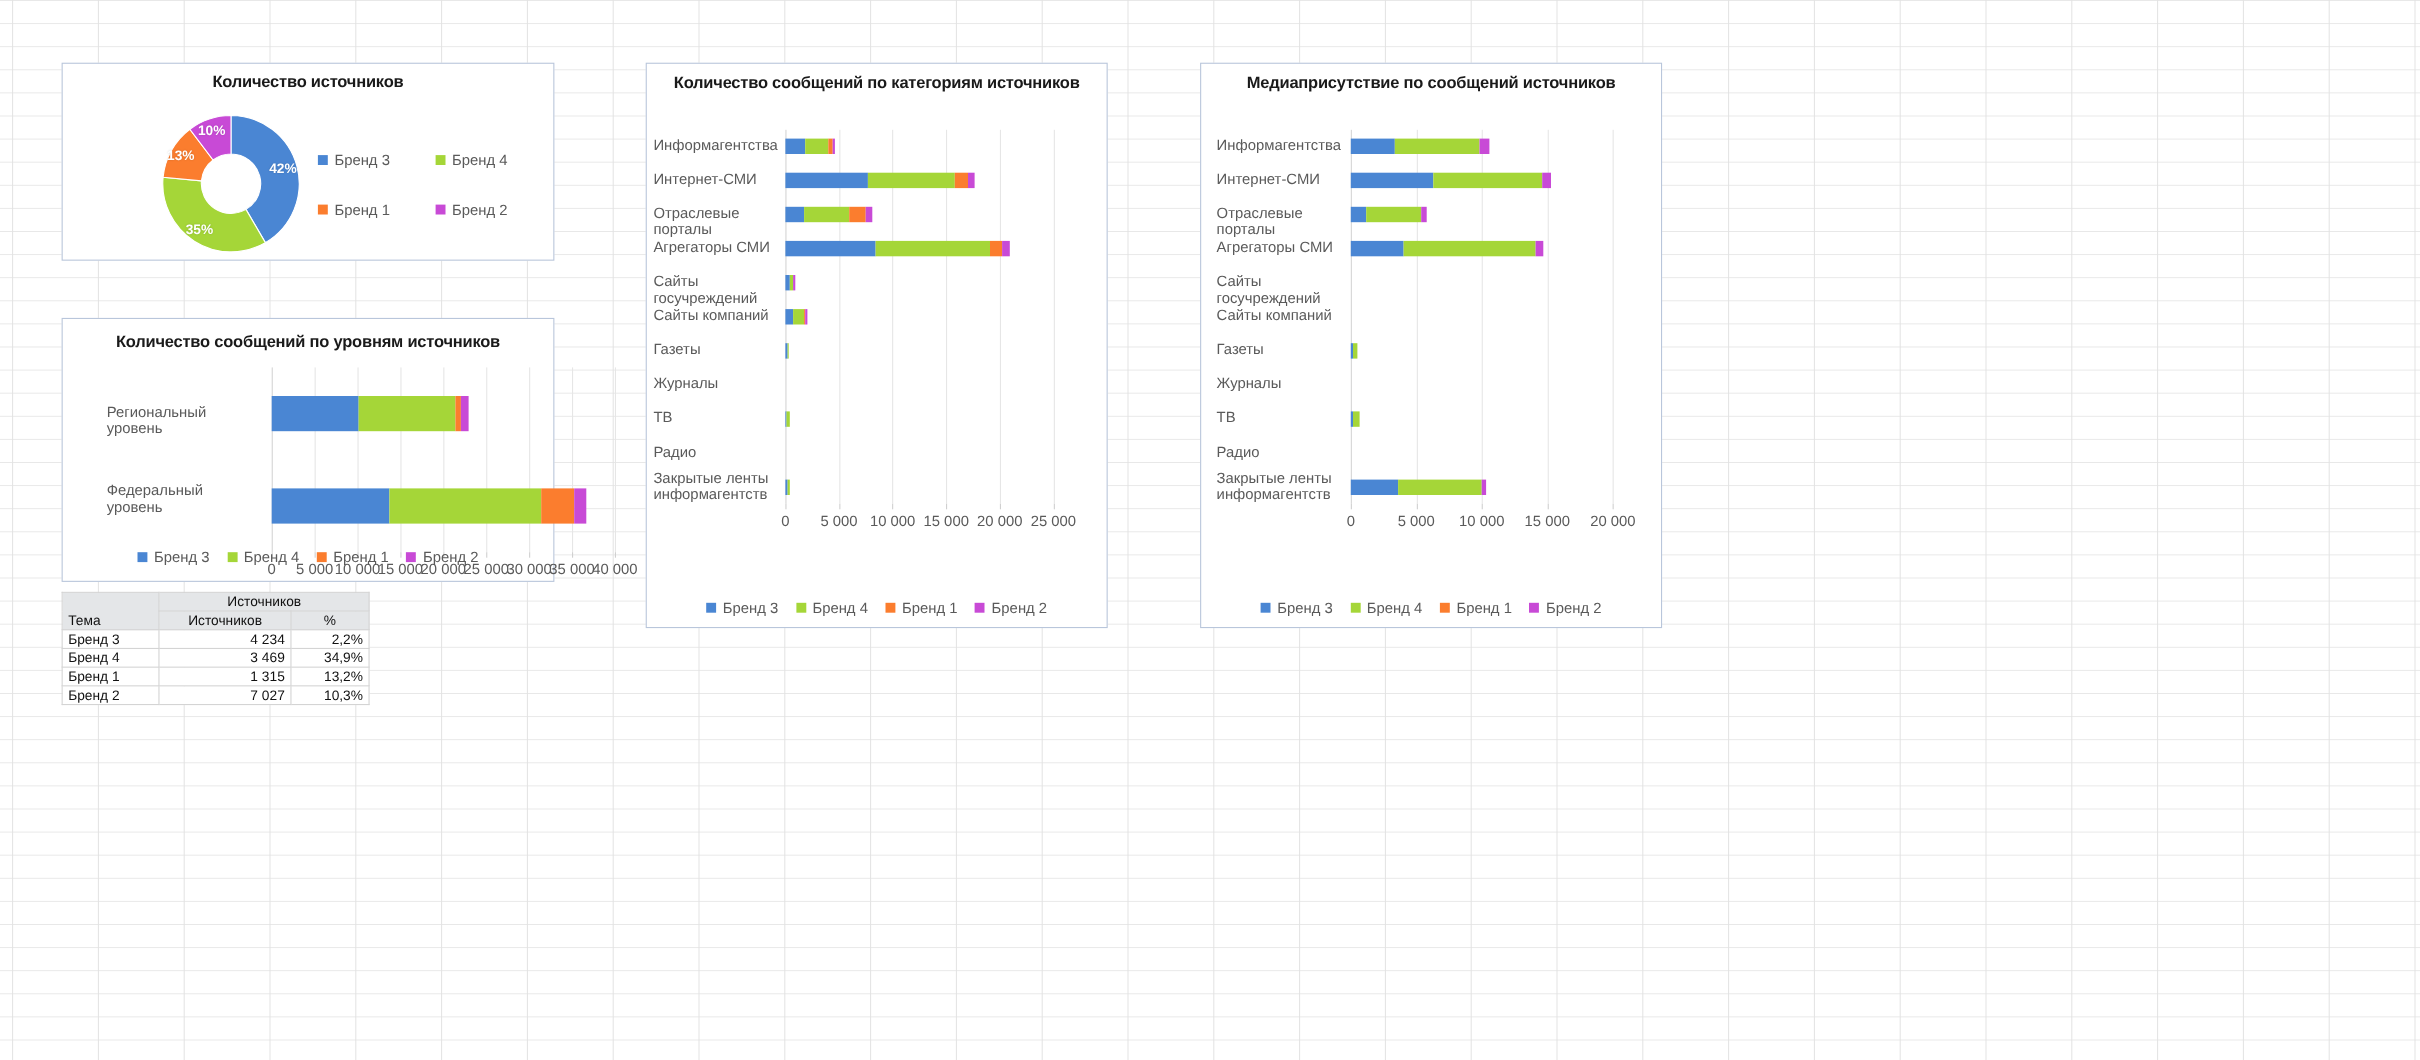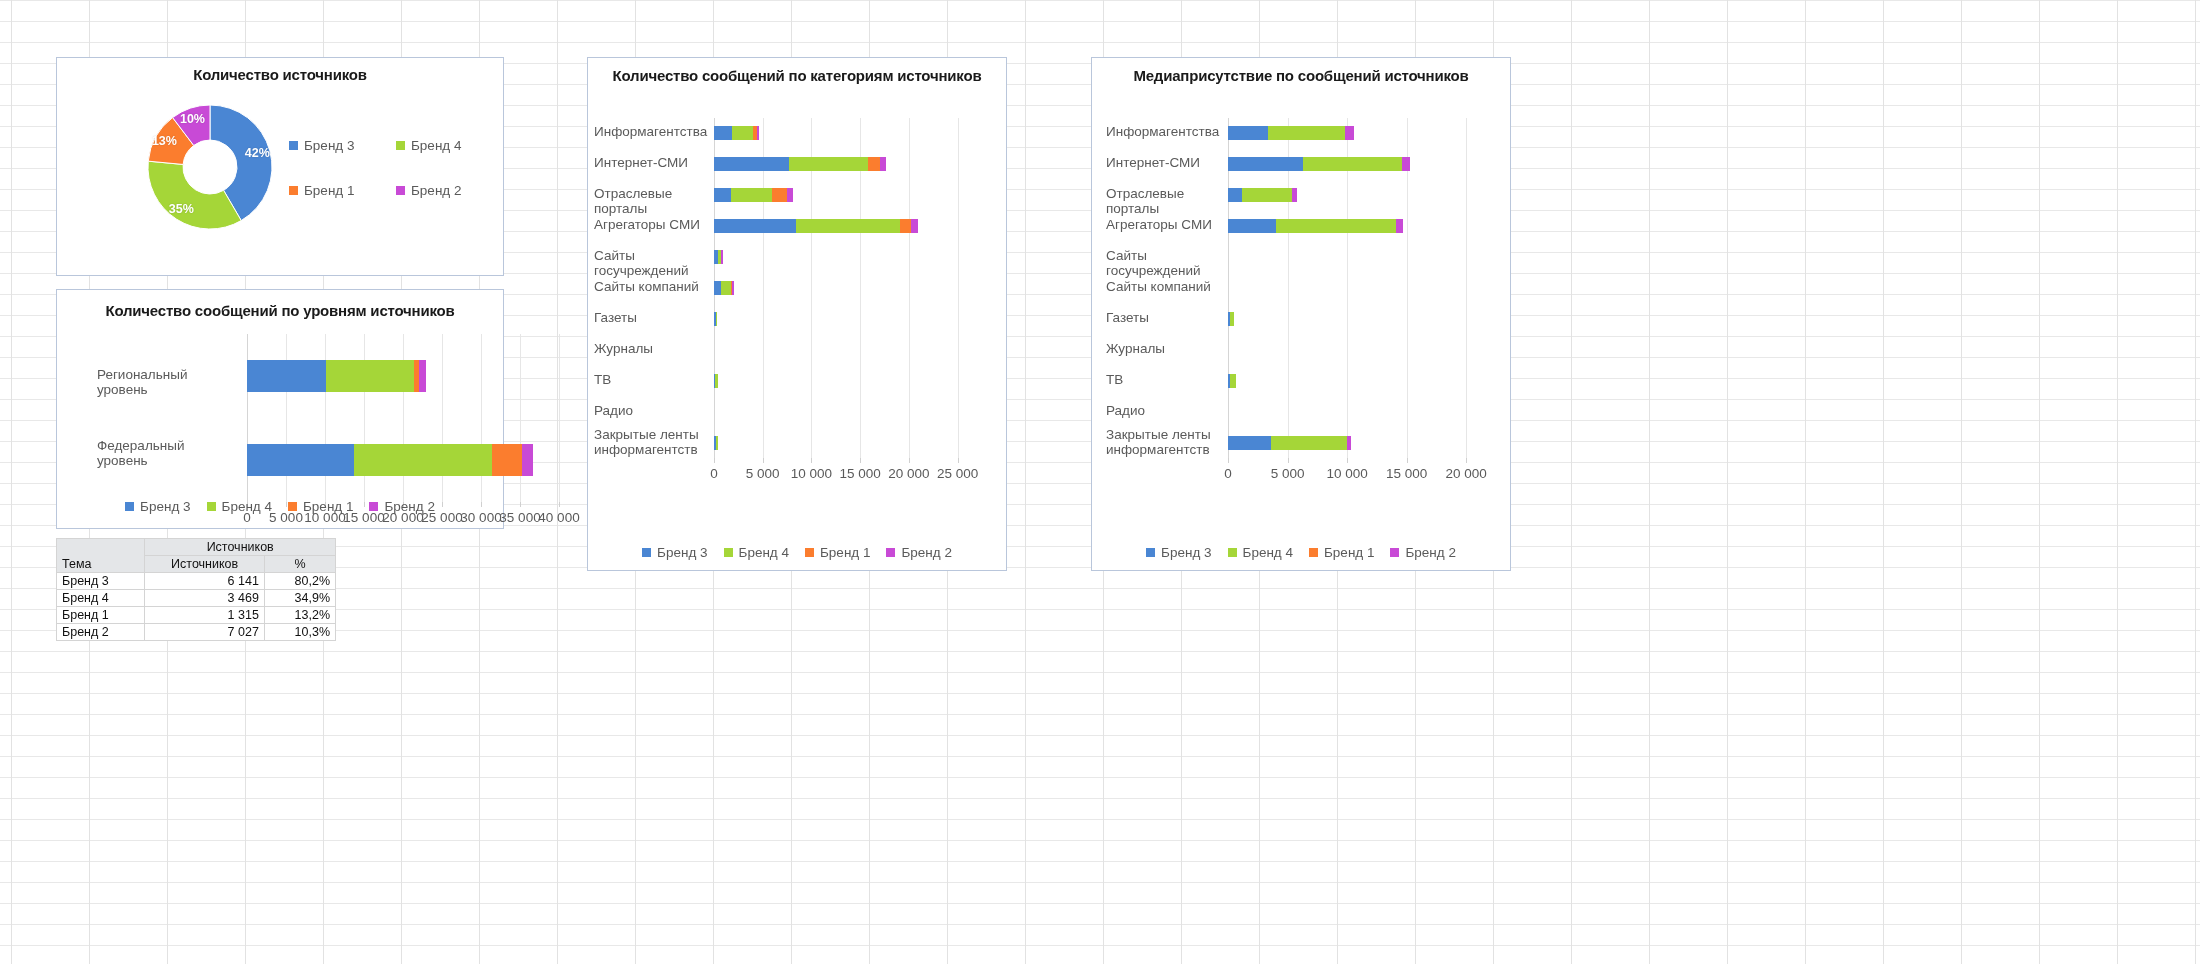--- a/index.html
+++ b/index.html
@@ -40,21 +40,21 @@
     display:flex;
     justify-content:center;
     align-items:center;
     gap:22px;
   }
   .legend-item { display:flex; align-items:center; gap:6px; }
   .legend-swatch { width:9px; height:9px; display:inline-block; }
   .legend-text { font-size:13.5px; color:#5a5a5a; white-space:nowrap; }
 
   
-  #donut-panel { left:56px; top:57px; width:448px; height:219px; }
+  #donut-panel { left:56px; top:57px; width:448px; height:180px; }
   #donut-title { position:absolute; left:0; top:8px; width:100%; }
   #donut-wrap { position:absolute; left:78px; top:34px; width:150px; height:150px; }
   #donut-svg { width:150px; height:150px; display:block; }
   .donut-pct {
     position:absolute; color:#fff; font-size:12.5px; font-weight:bold;
     text-shadow:0 0 2px rgba(0,0,0,.18);
   }
   #donut-legend {
     position:absolute; left:232px; top:80px; width:200px;
     display:grid; grid-template-columns:auto auto; row-gap:30px; column-gap:14px;
@@ -401,22 +401,22 @@
       <th class="group-head" colspan="2">Источников</th>
     </tr>
     <tr>
       <th class="sub-head">Источников</th>
       <th class="sub-head">%</th>
     </tr>
   </thead>
   <tbody id="table-body">
       <tr>
         <td class="name">Бренд 3</td>
-        <td class="num">6 141</td>
-        <td class="num">80,2%</td>
+        <td class="num">4 234</td>
+        <td class="num">2,2%</td>
       </tr>
       <tr>
         <td class="name">Бренд 4</td>
         <td class="num">3 469</td>
         <td class="num">34,9%</td>
       </tr>
       <tr>
         <td class="name">Бренд 1</td>
         <td class="num">1 315</td>
         <td class="num">13,2%</td>

